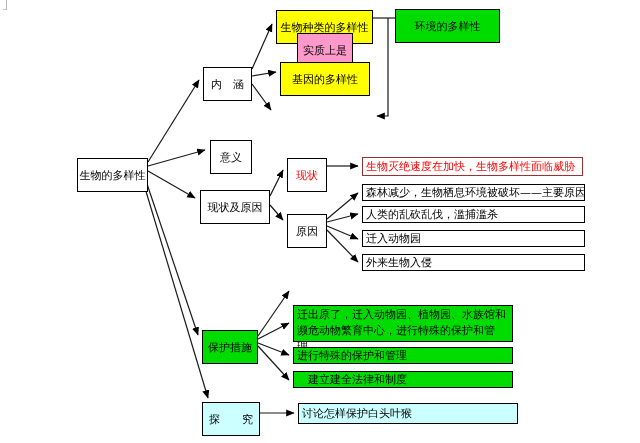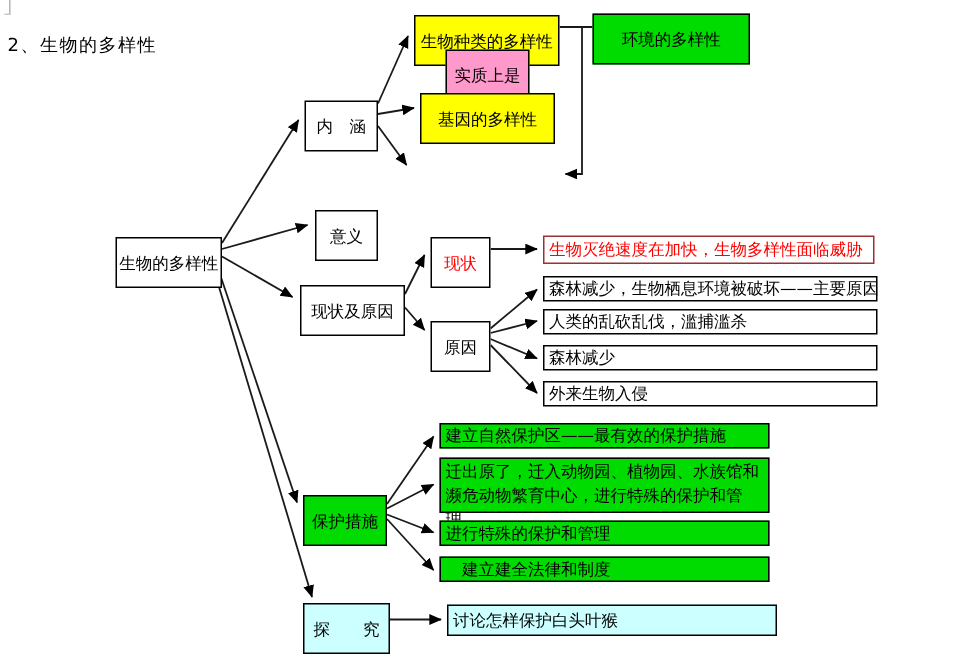--- a/index.html
+++ b/index.html
@@ -58,21 +58,20 @@
   .n-explore{left:202px;top:402px;width:58px;height:21px;}
   .n-discuss{left:298px;top:403px;width:220px;height:21px;}
 </style>
 </head>
 <body>
 
 <div id="canvas">
 
   <div class="corner-mark"></div>
 
-  <div class="title">2、生物的多样性</div>
 
   <svg class="wires" width="640" height="443" viewBox="0 0 640 443">
     <defs>
       <marker id="arr" markerWidth="9" markerHeight="8" refX="6.5" refY="3" orient="auto">
         <path d="M0,0 L7,3 L0,6 z" fill="#000"></path>
       </marker>
     </defs>
     <g stroke="#1a1a1a" stroke-width="1.2" fill="none">
 
       <line x1="148" y1="162" x2="199" y2="80" marker-end="url(#arr)"></line>
@@ -116,25 +115,24 @@
   <div class="box center yellow n-gene">基因的多样性</div>
 
   <div class="box center n-meaning">意义</div>
 
   <div class="box center n-statusreason">现状及原因</div>
   <div class="box center redtext n-status">现状</div>
   <div class="box redtext redborder n-threat">生物灭绝速度在加快，生物多样性面临威胁</div>
   <div class="box center n-reason">原因</div>
   <div class="box n-reason1">森林减少，生物栖息环境被破坏——主要原因</div>
   <div class="box n-reason2">人类的乱砍乱伐，滥捕滥杀</div>
-  <div class="box n-reason3">森林减少</div>
+  <div class="box n-reason3">迁入动物园</div>
   <div class="box n-reason4">外来生物入侵</div>
 
   <div class="box center green n-protect">保护措施</div>
-  <div class="box green n-protect1">建立自然保护区——最有效的保护措施</div>
   <div class="box green wrap n-protect2">迁出原了，迁入动物园、植物园、水族馆和濒危动物繁育中心，进行特殊的保护和管理。</div>
   <div class="box green n-protect3">进行特殊的保护和管理</div>
   <div class="box green n-protect4">建立建全法律和制度</div>
 
   <div class="box center cyan n-explore">探　　究</div>
   <div class="box cyan n-discuss">讨论怎样保护白头叶猴</div>
 
 </div>
 
 </body></html>

